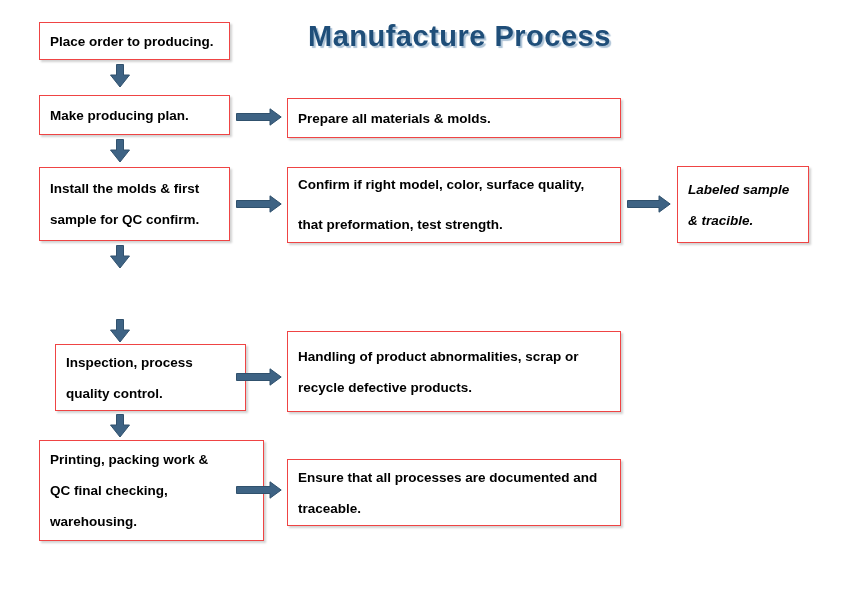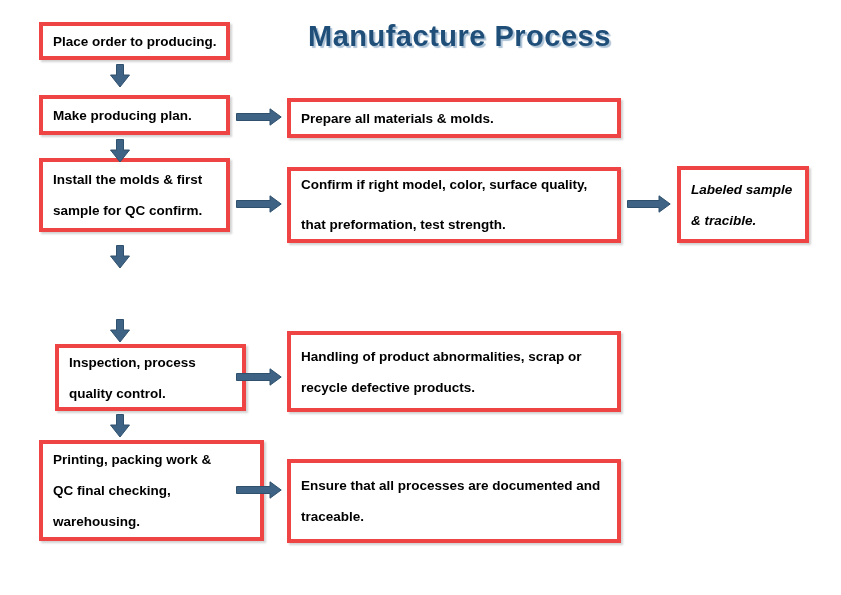--- a/index.html
+++ b/index.html
@@ -20,21 +20,21 @@
     letter-spacing: 0.5px;
     color: #1f4e79;
     text-shadow: 2px 2px 1px #aec3d6;
     white-space: nowrap;
     margin-left: 20px;
   }
   .box {
     position: absolute;
     box-sizing: border-box;
     background: #ffffff;
-    border: 4px solid #ef4444;
+    border: 1px solid #ef4444;
     box-shadow: 1.5px 1.5px 2px rgba(0,0,0,0.18);
     display: flex;
     align-items: center;
     padding: 2px 8px 2px 10px;
   }
   .box-text {
     font-size: 13.5px;
     font-weight: bold;
     color: #000000;
     white-space: pre-line;
@@ -50,21 +50,21 @@
 <div class="canvas">
 
   <div class="title">Manufacture Process</div>
 
   <div class="box" style="left:39px; top:22px;  width:191px; height:38px;">
     <span class="box-text">Place order to producing.</span>
   </div>
   <div class="box" style="left:39px; top:95px;  width:191px; height:40px;">
     <span class="box-text">Make producing plan.</span>
   </div>
-  <div class="box" style="left:39px; top:158px; width:191px; height:74px;">
+  <div class="box" style="left:39px; top:167px; width:191px; height:74px;">
     <span class="box-text">Install the molds &amp; first
 sample for QC confirm.</span>
   </div>
   <div class="box" style="left:39px; top:344px; width:191px; height:67px;margin-left:16px;">
     <span class="box-text">Inspection, process
 quality control.</span>
   </div>
   <div class="box" style="left:39px; top:440px; width:225px; height:101px;">
     <span class="box-text">Printing, packing work &amp;
 QC final checking,
@@ -75,21 +75,21 @@
     <span class="box-text">Prepare all materials &amp; molds.</span>
   </div>
   <div class="box" style="left:287px; top:167px; width:334px; height:76px;">
     <span class="box-text lh40">Confirm if right model, color, surface quality,
 that preformation, test strength.</span>
   </div>
   <div class="box" style="left:287px; top:331px; width:334px; height:81px;">
     <span class="box-text">Handling of product abnormalities, scrap or
 recycle defective products.</span>
   </div>
-  <div class="box" style="left:287px; top:459px; width:334px; height:84px;">
+  <div class="box" style="left:287px; top:459px; width:334px; height:67px;">
     <span class="box-text">Ensure that all processes are documented and
 traceable.</span>
   </div>
 
   <div class="box" style="left:677px; top:166px; width:132px; height:77px;font-style:italic;">
     <span class="box-text">Labeled sample
 &amp; tracible.</span>
   </div>
 
   <div class="arrow" style="left:110px; top:64px;">

